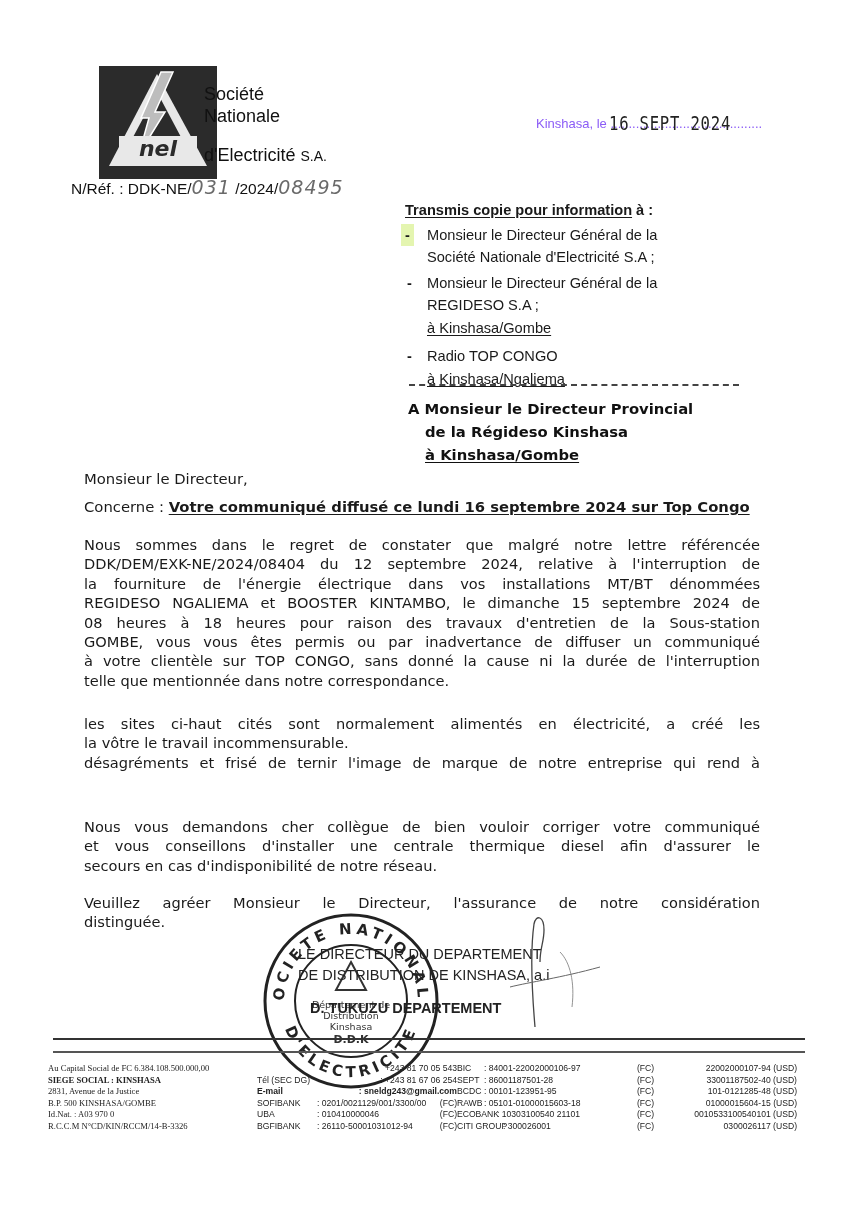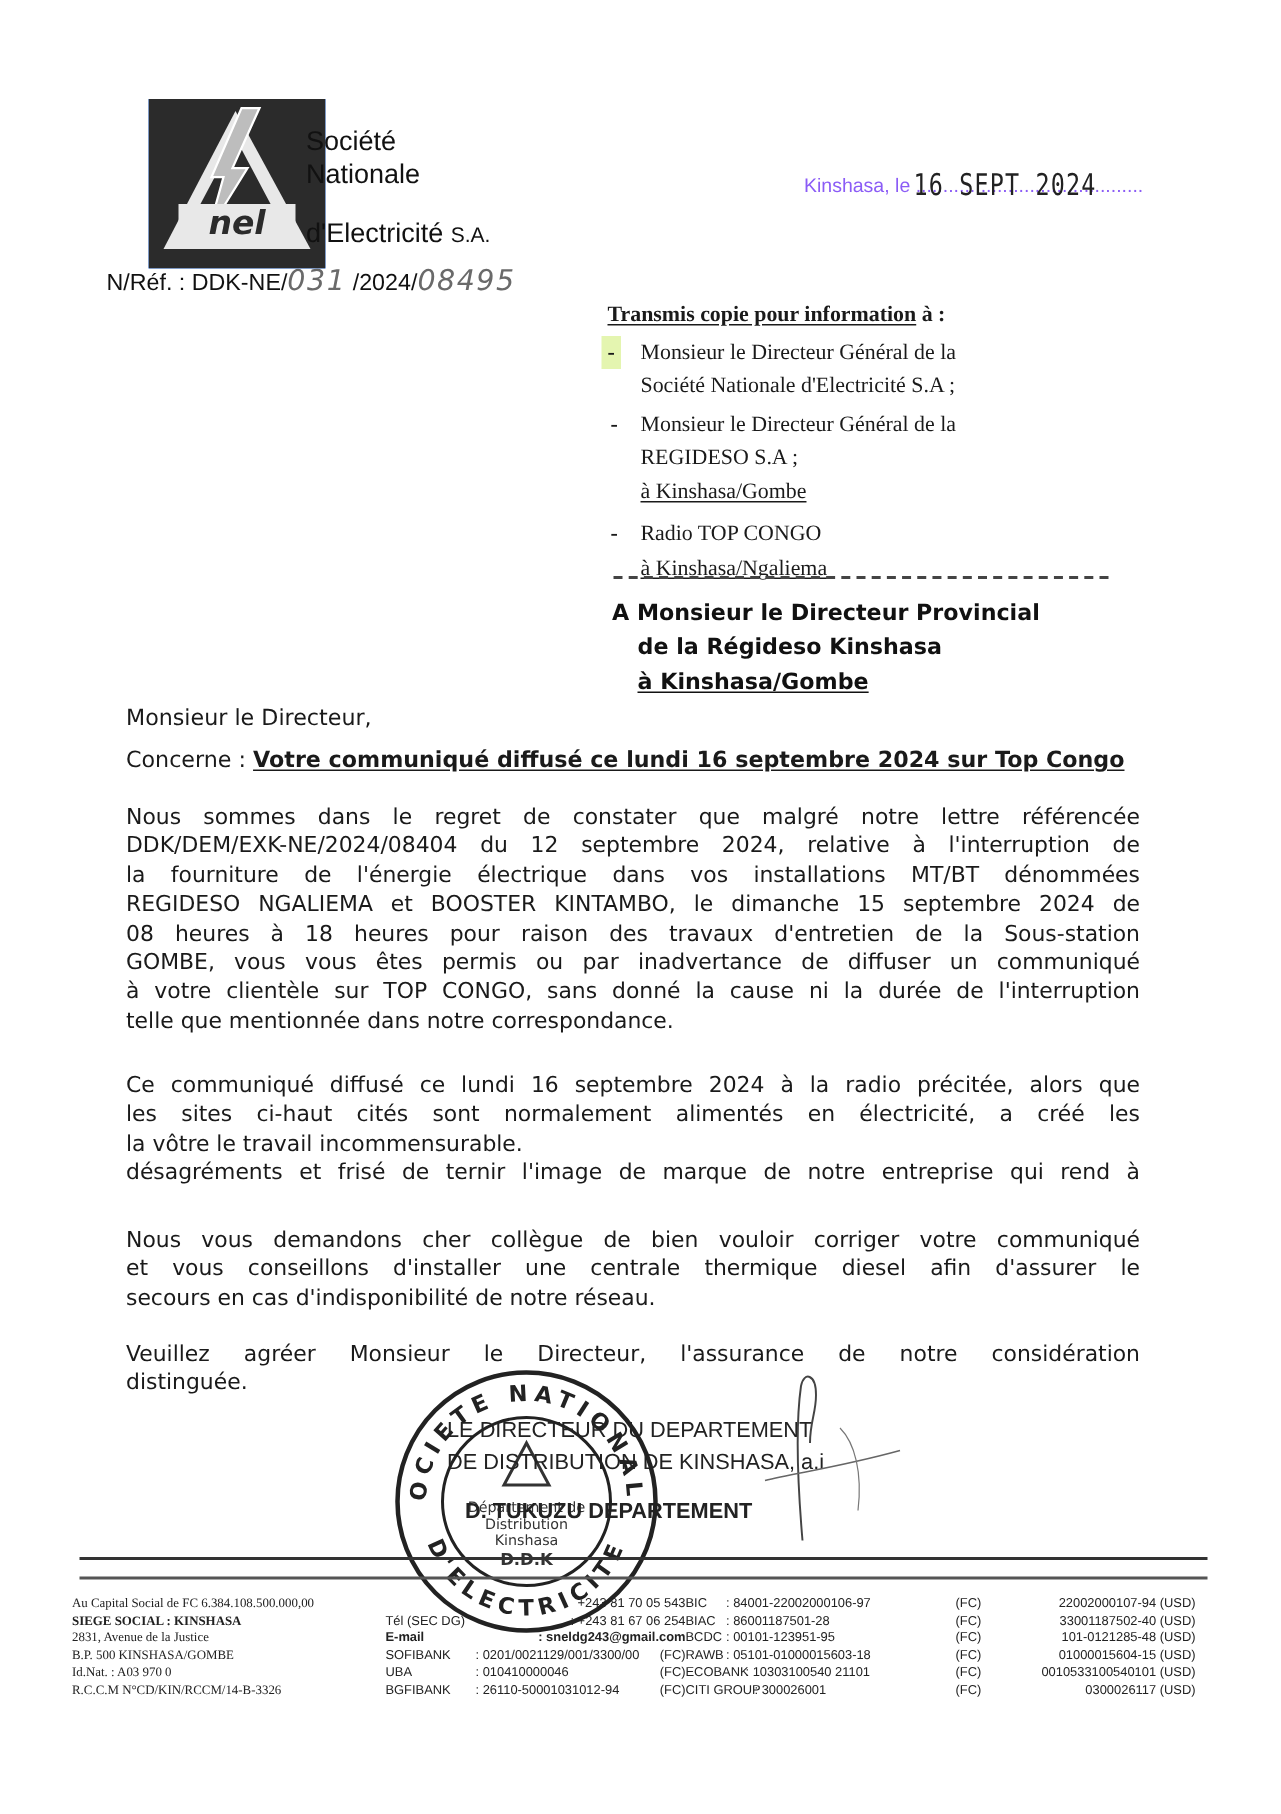--- a/index.html
+++ b/index.html
@@ -13,21 +13,21 @@
   .company { left: 204px; font-family: "Liberation Sans", sans-serif; font-size: 18px; color: #111; }
   .company .sa { font-size: 14px; }
   .ref { left: 71px; top: 176px; font-family: "Liberation Sans", sans-serif; font-size: 15.5px; color: #111; }
   .ref .hand { font-family: "DejaVu Sans", sans-serif; color: #6a6a6a; font-size: 19px; font-style: italic; letter-spacing: 1px; }
 
   .date-line { left: 536px; top: 116px; font-family: "Liberation Sans", sans-serif; font-size: 13px; color: #8b5cf6; }
   .date-line .dots { letter-spacing: 0; }
   .date-stamp { left: 609px; top: 111px; font-family: "DejaVu Sans Mono", monospace; font-size: 20px; color: #222; transform: scaleX(0.78); transform-origin: left top; letter-spacing: 1px; }
 
   
-  .copy { left: 405px; top: 199px; width: 360px; font-family: Liberation Serif, serif; font-size: 14.6px; line-height: 22.5px; color: #1a1a1a; }
+  .copy { left: 405px; top: 199px; width: 360px; font-family: Liberation Sans, sans-serif; font-size: 14.6px; line-height: 22.5px; color: #1a1a1a; }
   .copy-title { font-weight: bold; }
   .copy-title u { text-decoration: underline; text-underline-offset: 2px; }
   .copy ul { list-style: none; margin: 2px 0 0 0; padding: 0; }
   .copy li { position: relative; padding-left: 22px; margin-bottom: 3px; }
   .copy li .dash { position: absolute; left: 2px; top: 0; font-weight: bold; }
   .copy li .dash.hl { background: #e4f5b0; padding: 0 4px; left: -4px; }
   .copy .ul { text-decoration: underline; text-underline-offset: 2px; }
   .justify-line { display: flex; justify-content: space-between; }
   .dashed-rule { left: 409px; top: 384px; width: 330px; border-top: 2px dashed #444; }
 
@@ -138,21 +138,20 @@
   <span class="line">DDK/DEM/EXK-NE/2024/08404 du 12 septembre 2024, relative à l'interruption de</span>
   <span class="line">la fourniture de l'énergie électrique dans vos installations MT/BT dénommées</span>
   <span class="line">REGIDESO NGALIEMA et BOOSTER KINTAMBO, le dimanche 15 septembre 2024 de</span>
   <span class="line">08 heures à 18 heures pour raison des travaux d'entretien de la Sous-station</span>
   <span class="line">GOMBE, vous vous êtes permis ou par inadvertance de diffuser un communiqué</span>
   <span class="line">à votre clientèle sur TOP CONGO, sans donné la cause ni la durée de l'interruption</span>
   <span class="line last">telle que mentionnée dans notre correspondance.</span>
 </div>
 
 <div class="abs para" style="top:714px;">
-  <span class="line">Ce communiqué diffusé ce lundi 16 septembre 2024 à la radio précitée, alors que</span>
   <span class="line">les sites ci-haut cités sont normalement alimentés en électricité, a créé les</span>
   <span class="line last">la vôtre le travail incommensurable.</span>
   <span class="line">désagréments et frisé de ternir l'image de marque de notre entreprise qui rend à</span>
 </div>
 
 <div class="abs para" style="top:817px;">
   <span class="line">Nous vous demandons cher collègue de bien vouloir corriger votre communiqué</span>
   <span class="line">et vous conseillons d'installer une centrale thermique diesel afin d'assurer le</span>
   <span class="line last">secours en cas d'indisponibilité de notre réseau.</span>
 </div>
@@ -237,21 +236,21 @@
 </div>
 
 <div class="abs footer" style="left:457px; top:1063px; width:340px;text-decoration:underline;">
   <div class="f-row">
     <span style="position:absolute;left:0">BIC</span>
     <span style="position:absolute;left:27px">: 84001-22002000106-97</span>
     <span style="position:absolute;left:180px">(FC)</span>
     <span style="position:absolute;right:0">22002000107-94 (USD)</span>
   </div>
   <div class="f-row">
-    <span style="position:absolute;left:0">BIAC</span>
+    <span style="position:absolute;left:0">SEPT</span>
     <span style="position:absolute;left:27px">: 86001187501-28</span>
     <span style="position:absolute;left:180px">(FC)</span>
     <span style="position:absolute;right:0">33001187502-40 (USD)</span>
   </div>
   <div class="f-row">
     <span style="position:absolute;left:0">BCDC</span>
     <span style="position:absolute;left:27px">: 00101-123951-95</span>
     <span style="position:absolute;left:180px">(FC)</span>
     <span style="position:absolute;right:0">101-0121285-48 (USD)</span>
   </div>

